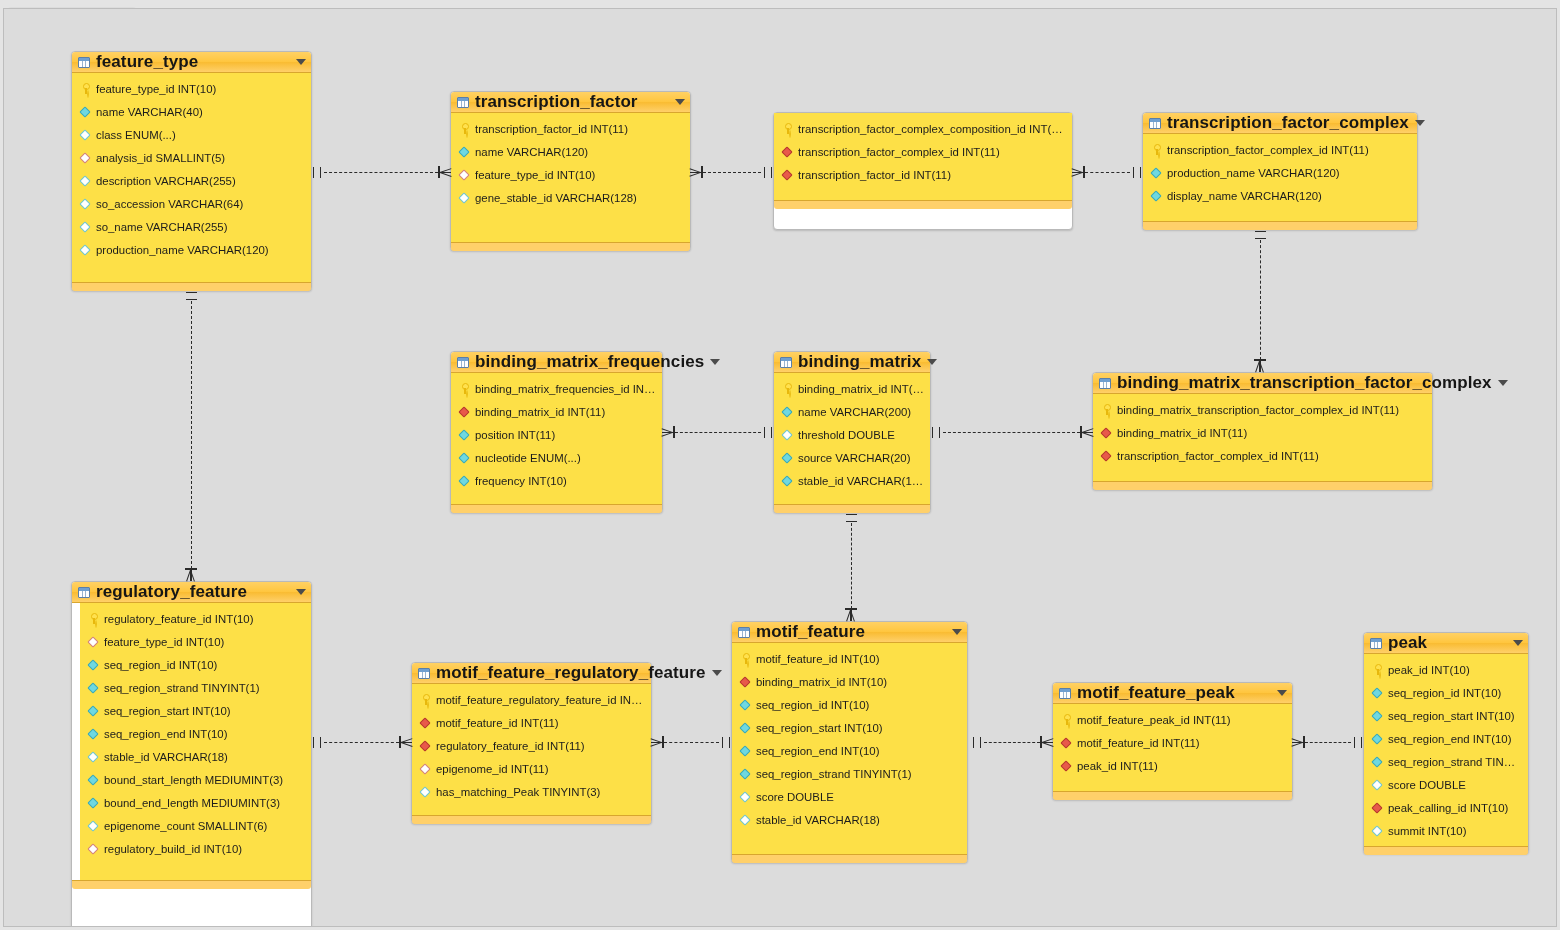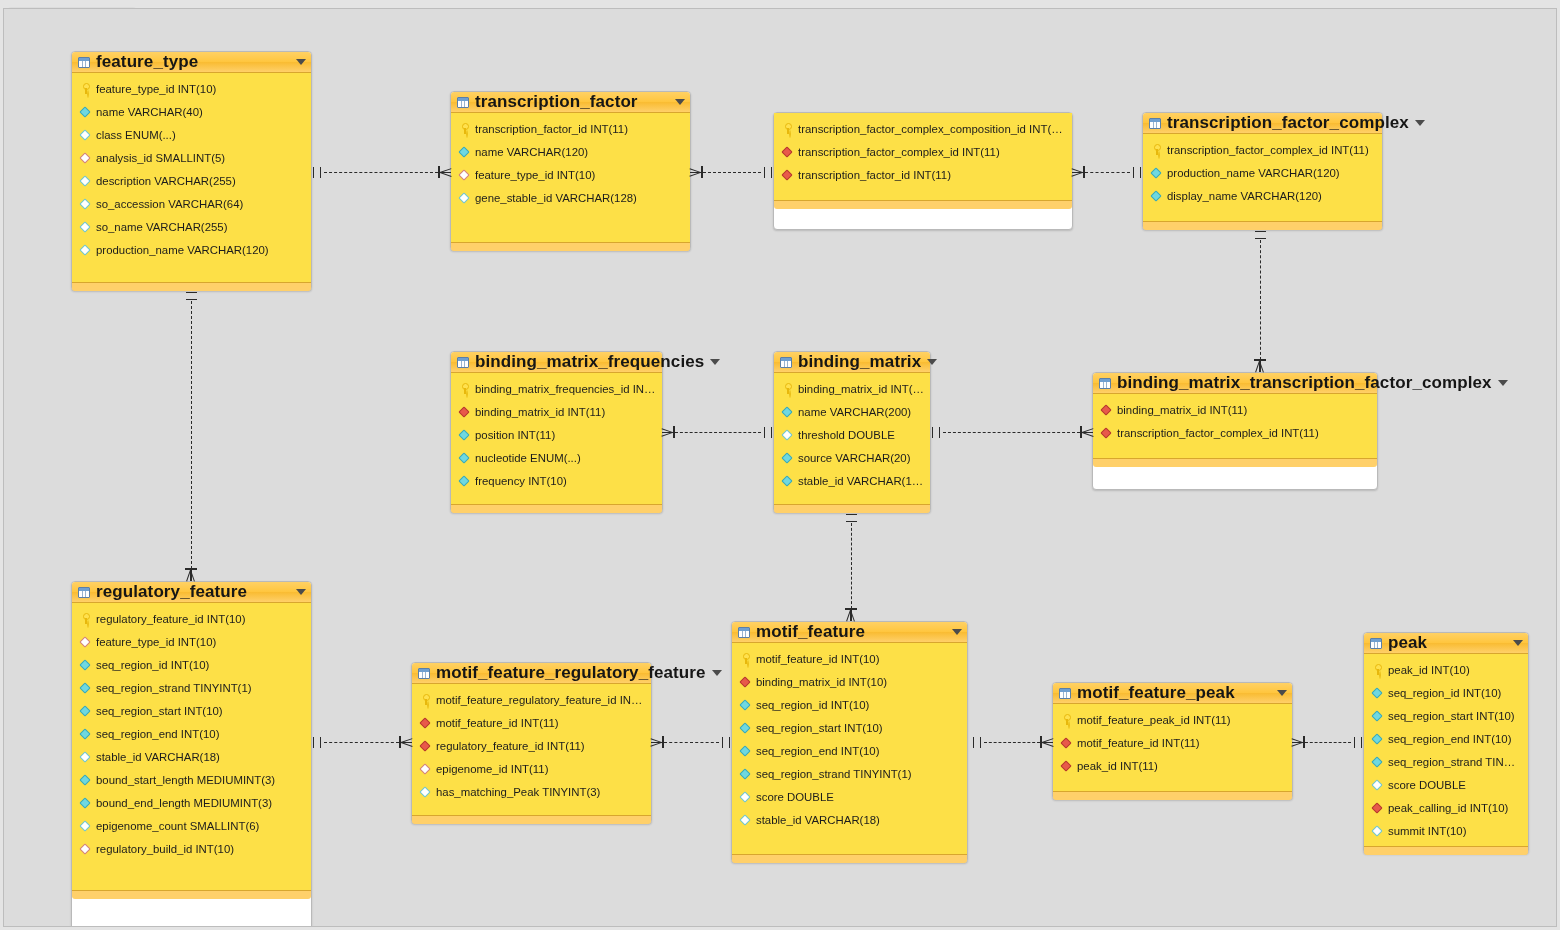--- a/index.html
+++ b/index.html
@@ -345,21 +345,21 @@
           </div>
           <div class="fld">
             <span class="fld-ico ico-fk">
               <span class="dia"></span>
             </span>
             <span class="fld-label">transcription_factor_id INT(11)</span>
           </div>
         </div>
         <div class="tbl-ft"></div>
       </div>
-      <div class="tbl" style="left: 1138px; top: 103px; width: 241px; height: 118px;">
+      <div class="tbl" style="left: 1138px; top: 103px; width: 276px; height: 118px;">
         <div class="tbl-hd">
           <span class="tbl-ico"></span>
           <span class="tbl-name">transcription_factor_complex</span>
           <span class="tbl-caret"></span>
         </div>
         <div class="tbl-body" style="padding-bottom: 14px;">
           <div class="fld">
             <span class="fld-ico ico-pk"></span>
             <span class="fld-label">transcription_factor_complex_id INT(11)</span>
           </div>
@@ -447,49 +447,53 @@
           </div>
           <div class="fld">
             <span class="fld-ico ico-nn">
               <span class="dia"></span>
             </span>
             <span class="fld-label">stable_id VARCHAR(128)</span>
           </div>
         </div>
         <div class="tbl-ft"></div>
       </div>
-      <div class="tbl" style="left: 1088px; top: 363px; width: 286px; height: 118px;">
+      <div class="tbl" style="left: 1088px; top: 363px; width: 341px; height: 118px;">
         <div class="tbl-hd">
           <span class="tbl-ico"></span>
           <span class="tbl-name">binding_matrix_transcription_factor_complex</span>
           <span class="tbl-caret"></span>
         </div>
         <div class="tbl-body" style="padding-bottom: 14px;">
           <div class="fld">
+            <span class="fld-ico ico-pk"></span>
+            <span class="fld-label">binding_matrix_transcription_factor_complex_id INT(11)</span>
+          </div>
+          <div class="fld">
             <span class="fld-ico ico-fk">
               <span class="dia"></span>
             </span>
             <span class="fld-label">binding_matrix_id INT(11)</span>
           </div>
           <div class="fld">
             <span class="fld-ico ico-fk">
               <span class="dia"></span>
             </span>
             <span class="fld-label">transcription_factor_complex_id INT(11)</span>
           </div>
         </div>
         <div class="tbl-ft"></div>
       </div>
       <div class="tbl" style="left: 67px; top: 572px; width: 241px; height: 384px;">
         <div class="tbl-hd">
           <span class="tbl-ico"></span>
           <span class="tbl-name">regulatory_feature</span>
           <span class="tbl-caret"></span>
         </div>
-        <div class="tbl-body" style="padding-bottom: 30px;">
+        <div class="tbl-body" style="padding-bottom: 20px; margin-left: 8px;">
           <div class="fld">
             <span class="fld-ico ico-pk"></span>
             <span class="fld-label">regulatory_feature_id INT(10)</span>
           </div>
           <div class="fld">
             <span class="fld-ico ico-fkn">
               <span class="dia"></span>
             </span>
             <span class="fld-label">feature_type_id INT(10)</span>
           </div>

